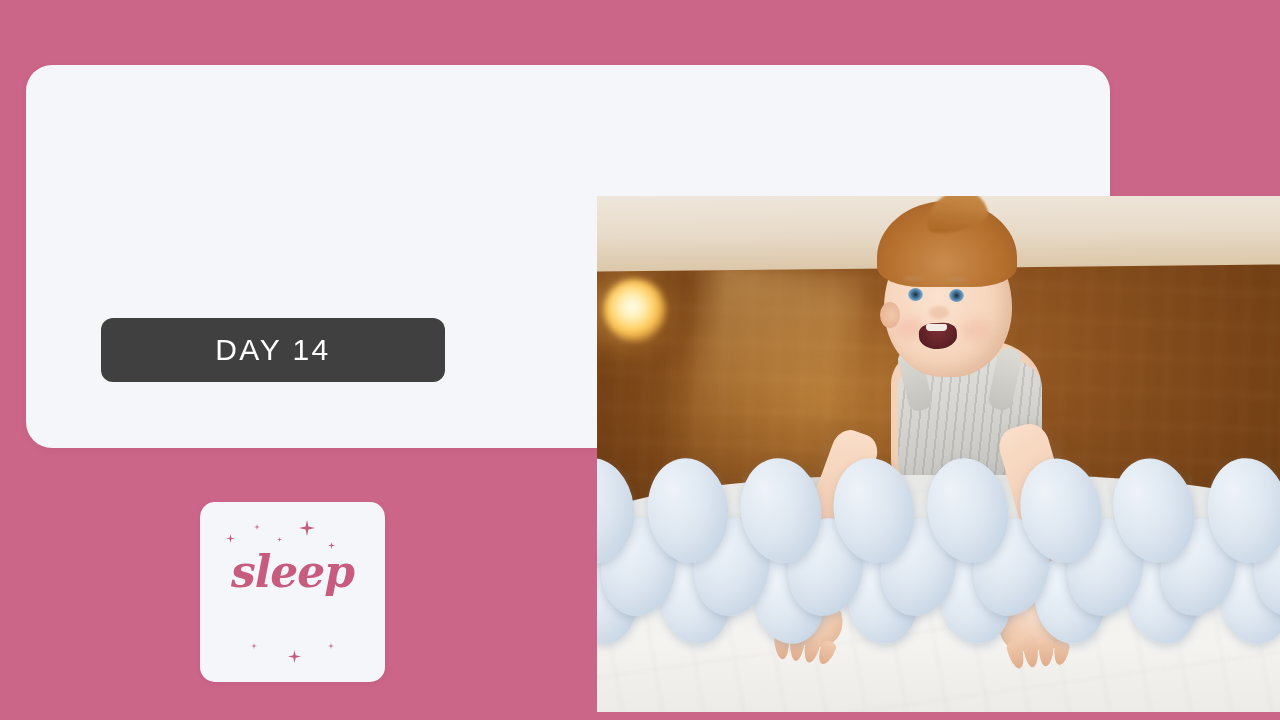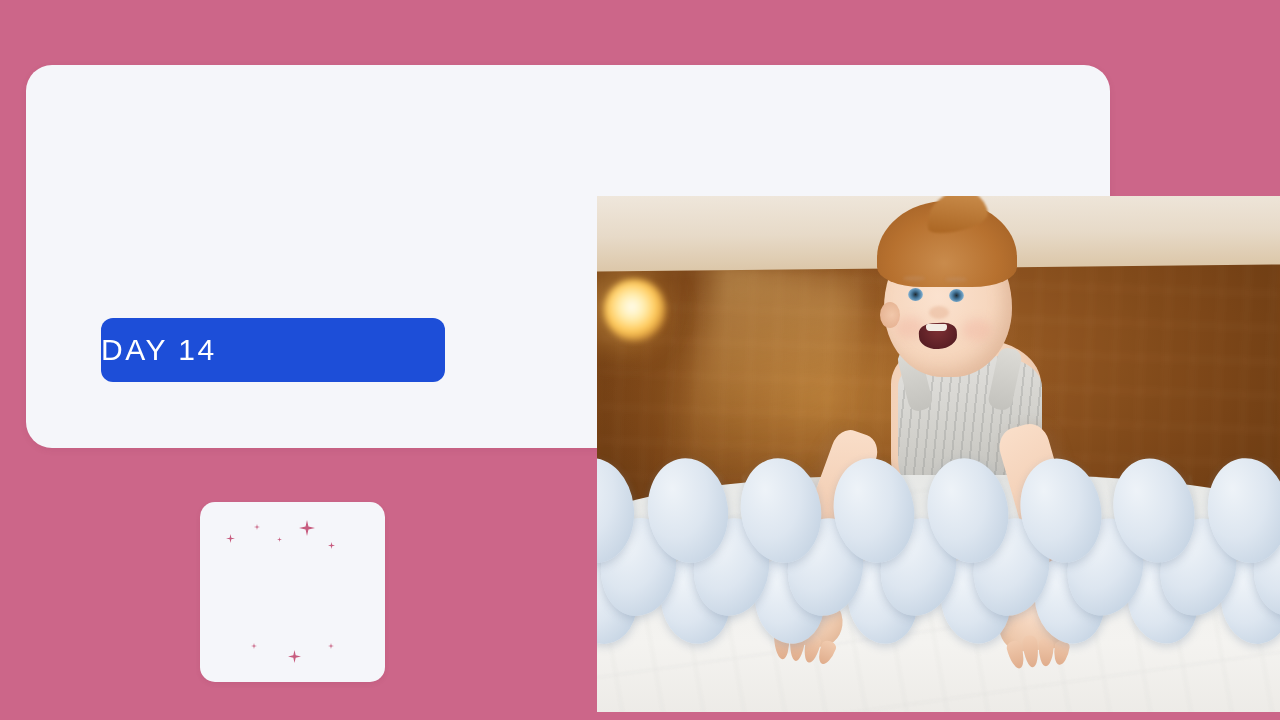--- a/index.html
+++ b/index.html
@@ -56,24 +56,25 @@
     white-space: pre-line;
   }
 
   
   .day-badge {
     position: absolute;
     left: 75px;
     top: 253px;
     width: 344px;
     height: 64px;
-    background: #1d4ed8;
+    background: #404040;
     border-radius: 12px;
     display: flex;
     align-items: center;
+    justify-content: center;
   }
   .day-badge-label {
     font-family: "Liberation Sans", sans-serif;
     font-size: 30px;
     font-weight: 400;
     letter-spacing: 2.5px;
     color: #ffffff;
     text-transform: uppercase;
   }
 
@@ -464,20 +465,21 @@
             <div class="finger" style="left: 37px; height: 28px; transform: rotate(6deg);"></div>
             <div class="finger" style="left: 52px; height: 24px; transform: rotate(14deg);"></div>
           </div>
       </div>
 
     </div>
   </div>
   <div class="photo-bottom-strip"></div>
 
   <div class="logo-tile">
+    <div class="logo-wordmark-sleep">sleep</div>
   <div class="star" style="left: 26px; top: 32px; width: 9px; height: 9px; background: rgb(199, 92, 127);"></div>
       <div class="star" style="left: 54px; top: 22px; width: 6px; height: 6px; background: rgb(199, 92, 127);"></div>
       <div class="star" style="left: 77px; top: 35px; width: 5px; height: 5px; background: rgb(199, 92, 127);"></div>
       <div class="star" style="left: 99px; top: 18px; width: 16px; height: 16px; background: rgb(199, 92, 127);"></div>
       <div class="star" style="left: 128px; top: 40px; width: 7px; height: 7px; background: rgb(199, 92, 127);"></div>
       <div class="star" style="left: 51px; top: 141px; width: 6px; height: 6px; background: rgb(199, 92, 127);"></div>
       <div class="star" style="left: 88px; top: 148px; width: 13px; height: 13px; background: rgb(199, 92, 127);"></div>
       <div class="star" style="left: 128px; top: 141px; width: 6px; height: 6px; background: rgb(199, 92, 127);"></div>
     </div>
 

